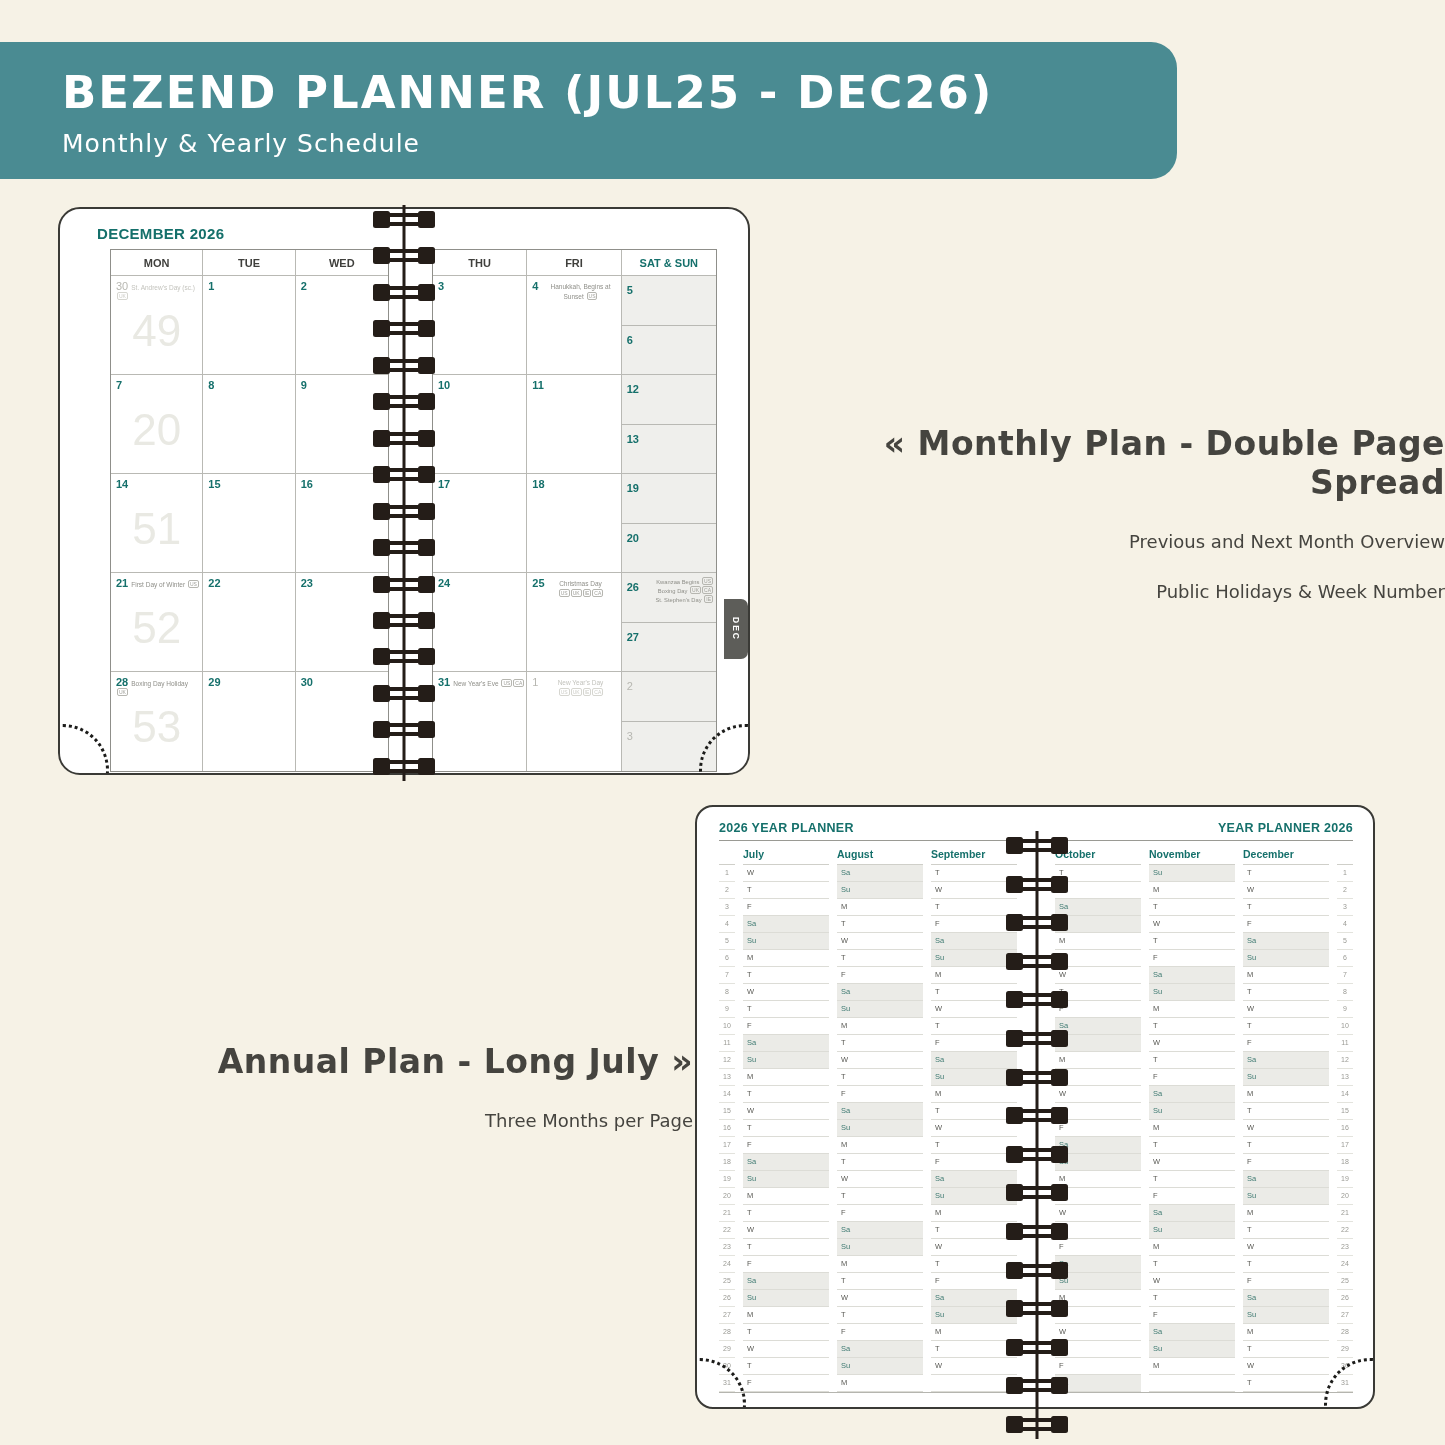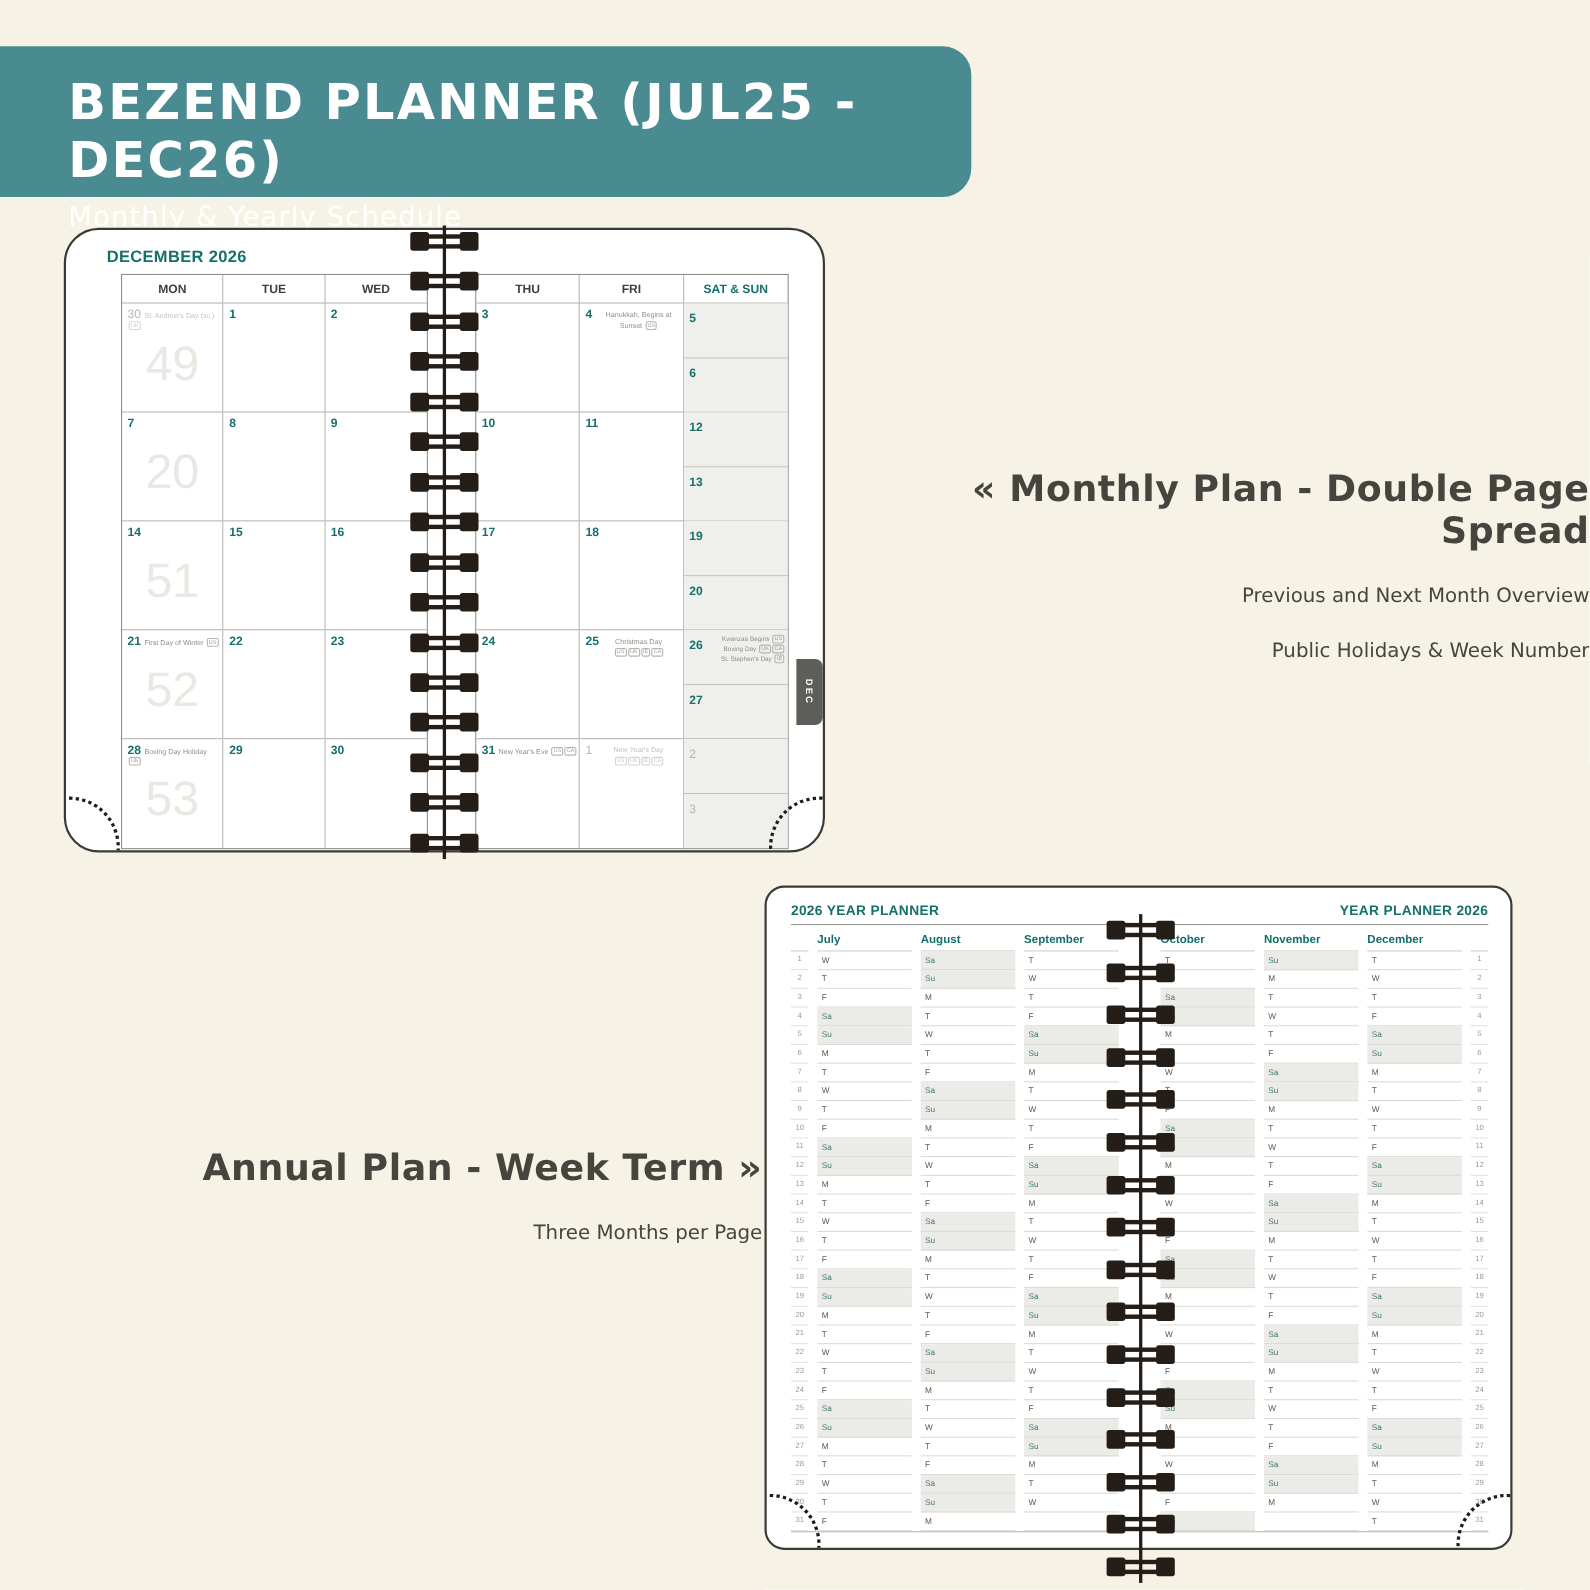--- a/index.html
+++ b/index.html
@@ -1,27 +1,27 @@
 <!DOCTYPE html>
 <html><head>
 <meta charset="utf-8">
 <style>
   html,body{margin:0;padding:0;}
   .canvas{position:relative;width:1445px;height:1445px;background:#f6f2e6;overflow:hidden;
           font-family:"Liberation Sans",sans-serif;}
 
   
-  .banner{position:absolute;left:0;top:42px;width:883px;height:137px;background:#4a8b92;
+  .banner{position:absolute;left:0;top:42px;width:1177px;height:137px;background:#4a8b92;
           border-radius:0 26px 26px 0;color:#fff;box-sizing:border-box;padding:24px 0 0 62px;}
   .banner .b-title{font-size:45px;font-weight:bold;letter-spacing:2px;font-family:"DejaVu Sans",sans-serif;}
   .banner .b-sub{font-size:25px;margin-top:10px;letter-spacing:1px;font-family:"DejaVu Sans",sans-serif;}
 
   
   .book{position:absolute;background:#fff;border:2.5px solid #3a3a36;box-sizing:border-box;overflow:hidden;}
-  .monthly-book{left:58px;top:207px;width:692px;height:568px;border-radius:32px;}
+  .monthly-book{left:58px;top:207px;width:692px;height:568px;border-radius:22px;}
   .year-book{left:695px;top:805px;width:680px;height:604px;border-radius:18px;}
   .cdots{position:absolute;width:86px;height:86px;border:3.5px dotted #1c1c1a;border-radius:50%;}
   .cd-bl{left:-43px;bottom:-43px;} .cd-br{right:-43px;bottom:-43px;}
 
   
   .spiral{position:absolute;width:62px;display:flex;flex-direction:column;justify-content:space-between;z-index:5;}
   .spiral::before{content:'';position:absolute;left:50%;top:-5px;bottom:-5px;width:3px;background:#241d18;transform:translateX(-50%);}
   .coil{position:relative;display:flex;align-items:center;height:19px;}
   .coil .sq{width:17px;height:17px;background:#241d18;border-radius:2.5px;flex:0 0 auto;}
   .coil .bars{flex:1;height:13px;border-top:4px solid #241d18;border-bottom:4px solid #241d18;box-sizing:border-box;margin:0 -2px;}
@@ -244,21 +244,21 @@
     <div class="t">
       <span>«</span>
       <span>Monthly Plan - Double Page Spread</span>
     </div>
     <div class="l">Previous and Next Month Overview</div>
     <div class="l">Public Holidays &amp; Week Number</div>
   </div>
 
   <div class="caption a-caption">
     <div class="t">
-      <span>Annual Plan - Week Term</span>
+      <span>Annual Plan - Long July</span>
       <span>»</span>
     </div>
     <div class="l">Three Months per Page</div>
   </div>
 
   <div class="book year-book">
     <div class="ypage y-left">
       <div class="yp-title">2026 YEAR PLANNER</div>
       <div class="yp-rule"></div>
       <div class="yp-grid yg-left" id="y-left-grid">

